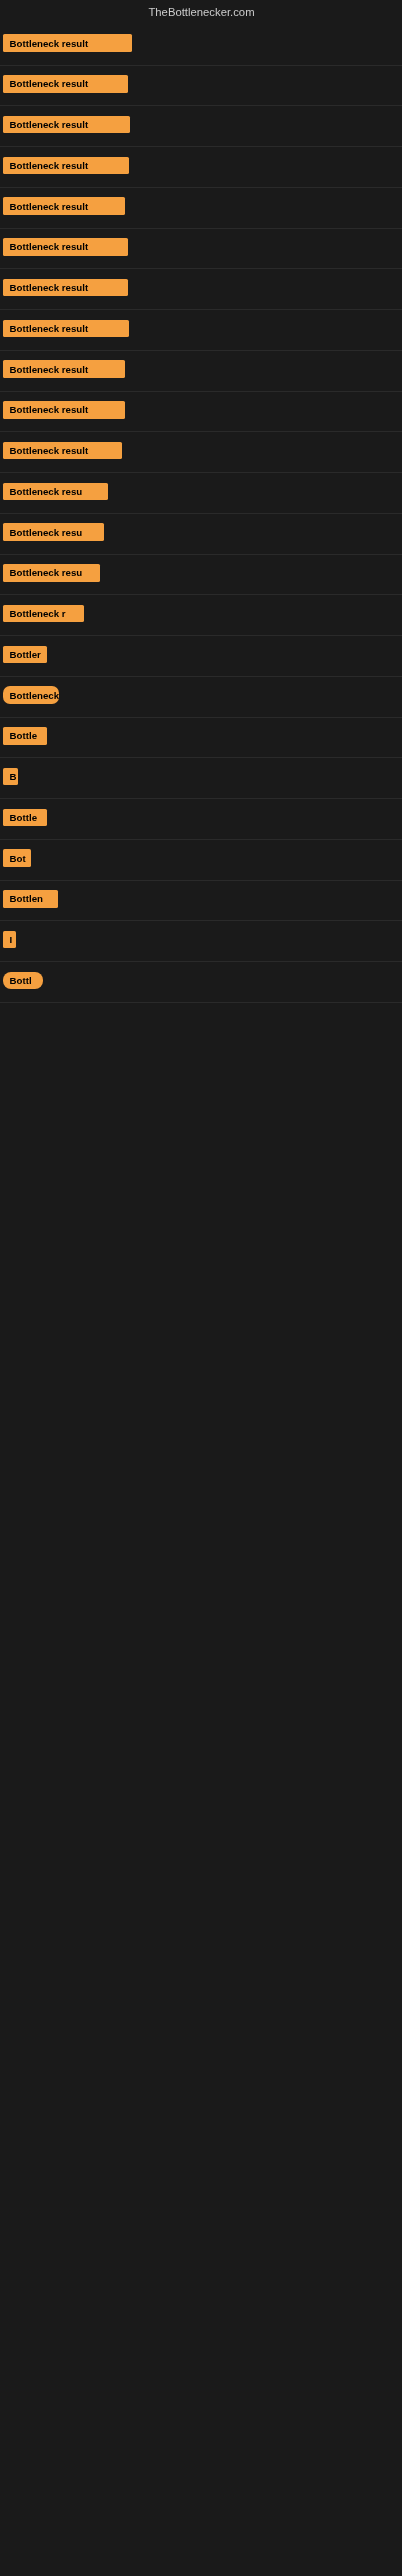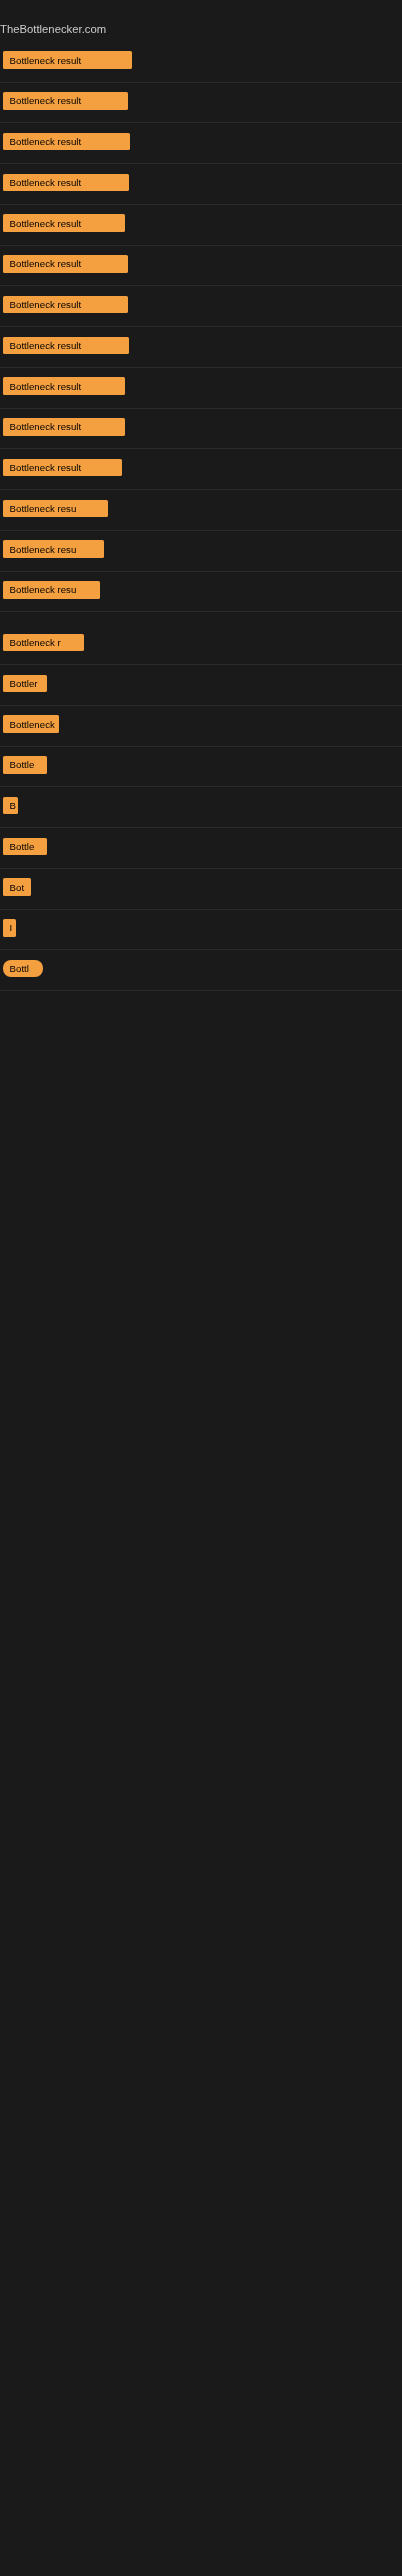--- a/index.html
+++ b/index.html
@@ -10,34 +10,33 @@
 
     body {
       width: 403px;
       min-height: 2576px;
       background-color: #1a1a1a;
       font-family: Arial, sans-serif;
       position: relative;
     }
 
     .site-title {
-      text-align: left;
+      text-align: center;
       color: #cccccc;
       font-size: 11.3px;
       padding: 6.4px 0;
       background-color: #1a1a1a;
-      margin-top: 17px;
     }
 
     .bottleneck-badge {
       display: inline-block;
       background-color: #f5a040;
       color: #000000;
       font-size: 9.7px;
-      font-weight: normal;
+      font-weight: bold;
       padding: 3.2px 6.4px;
       border-radius: 1.6px;
       white-space: nowrap;
       overflow: hidden;
     }
 
     .result-row {
       padding: 9.7px 3.2px;
       border-bottom: 0.8px solid #2a2a2a;
     }
@@ -57,23 +56,24 @@
     <div class="result-row"><div class="bottleneck-badge" style="max-width: 122px; width: 122px;">Bottleneck result</div></div>
     <div class="result-row"><div class="bottleneck-badge" style="max-width: 125px; width: 125px;">Bottleneck result</div></div>
     <div class="result-row"><div class="bottleneck-badge" style="max-width: 125px; width: 125px;">Bottleneck result</div></div>
     <div class="result-row"><div class="bottleneck-badge" style="max-width: 126px; width: 126px;">Bottleneck result</div></div>
     <div class="result-row"><div class="bottleneck-badge" style="max-width: 122px; width: 122px;">Bottleneck result</div></div>
     <div class="result-row"><div class="bottleneck-badge" style="max-width: 122px; width: 122px;">Bottleneck result</div></div>
     <div class="result-row"><div class="bottleneck-badge" style="max-width: 119px; width: 119px;">Bottleneck result</div></div>
     <div class="result-row"><div class="bottleneck-badge" style="max-width: 105px; width: 105px;">Bottleneck resu</div></div>
     <div class="result-row"><div class="bottleneck-badge" style="max-width: 101px; width: 101px;">Bottleneck resu</div></div>
     <div class="result-row"><div class="bottleneck-badge" style="max-width: 97px; width: 97px;">Bottleneck resu</div></div>
-    <div class="result-row"><div class="bottleneck-badge" style="max-width: 81px; width: 81px; margin-top: 12px;">Bottleneck r</div></div>
+    <div class="result-row"><div class="bottleneck-badge" style="max-width: 81px; width: 81px;">Bottleneck r</div></div>
     <div class="result-row"><div class="bottleneck-badge" style="max-width: 52px; width: 44px;">Bottler</div></div>
-    <div class="result-row"><div class="bottleneck-badge" style="max-width: 68px; width: 56px;">Bottleneck</div></div>
+    <div class="result-row"><div class="bottleneck-badge" style="max-width: 68px; width: 56px; border-radius: 7px;">Bottleneck</div></div>
     <div class="result-row"><div class="bottleneck-badge" style="max-width: 44px; width: 44px;">Bottle</div></div>
     <div class="result-row"><div class="bottleneck-badge" style="max-width: 14.5px; width: 14.5px;">B</div></div>
     <div class="result-row"><div class="bottleneck-badge" style="max-width: 44px; width: 44px;">Bottle</div></div>
     <div class="result-row"><div class="bottleneck-badge" style="max-width: 28px; width: 28px;">Bot</div></div>
+    <div class="result-row"><div class="bottleneck-badge" style="max-width: 55px; width: 55px;">Bottlen</div></div>
     <div class="result-row"><div class="bottleneck-badge" style="max-width: 8px; width: 8px;">I</div></div>
     <div class="result-row"><div class="bottleneck-badge" style="max-width: 40px; width: 40px; border-radius: 8px;">Bottl</div></div>
   </div>
 
 
 </body></html>

